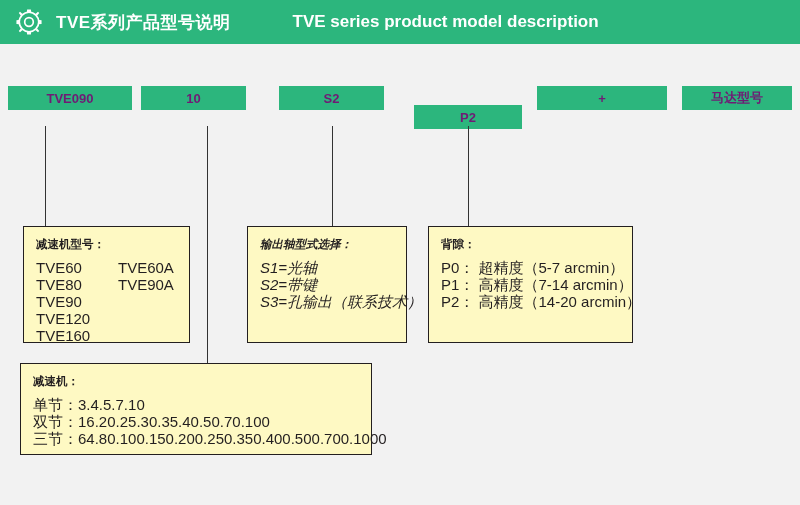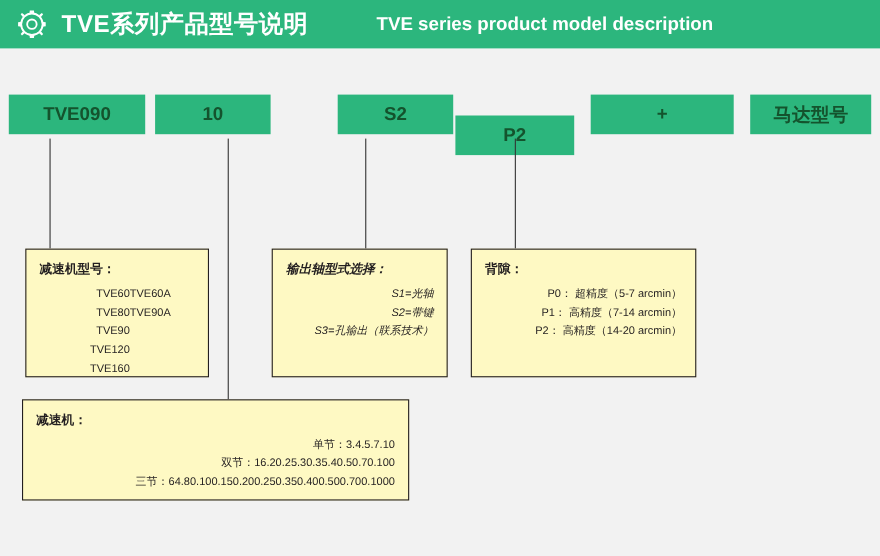--- a/index.html
+++ b/index.html
@@ -26,21 +26,21 @@
     align-items: center;
   }
   .header-icon {
     width: 30px; height: 30px;
     margin-left: 14px; margin-right: 12px;
     flex: 0 0 auto;
     display: flex; align-items: center; justify-content: center;
   }
   .header-title-cn {
     color: #ffffff;
-    font-size: 22px;
+    font-size: 17px;
     font-weight: bold;
     letter-spacing: 0.5px;
     white-space: nowrap;
   }
   .header-title-en {
     color: #ffffff;
     font-size: 17px;
     font-weight: bold;
     white-space: nowrap;
     margin-left: 62px;
@@ -50,27 +50,27 @@
   .body-panel {
     position: absolute;
     left: 0; top: 44px;
     width: 800px; height: 461px;
     background: #f2f2f2;
   }
 
   
   .code-box {
     position: absolute;
-    height: 36px;
+    height: 24px;
     background: #2cb67d;
     display: flex;
     align-items: center;
     justify-content: center;
-    color: #14532d;
-    font-size: 17px;
+    color: #701a75;
+    font-size: 13px;
     font-weight: bold;
     white-space: nowrap;
   }
 
   
   .vline {
     position: absolute;
     width: 1px;
     background: #333333;
   }
@@ -83,25 +83,24 @@
     padding: 10px 12px 10px 12px;
   }
   .desc-title {
     font-size: 11.5px;
     font-weight: bold;
     color: #231f20;
     margin-bottom: 7px;
     white-space: nowrap;
   }
   .desc-line {
-    font-size: 10px;
+    font-size: 15px;
     color: #231f20;
     line-height: 17px;
     white-space: nowrap;
-    text-align: right;
   }
   .two-col {
     display: flex;
   }
   .two-col .col-a { width: 82px; }
   .two-col .col-b { width: auto; }
 </style>
 </head>
 <body>
 
@@ -125,21 +124,21 @@
           <circle cx="16" cy="16" r="10.4"></circle>
         </g>
       </svg>
     </div>
     <div class="header-title-cn">TVE系列产品型号说明</div>
     <div class="header-title-en">TVE series product model description</div>
   </div>
 
   <div class="code-box" style="left:8px; top:86px; width:124px;">TVE090</div>
   <div class="code-box" style="left:141px; top:86px; width:105px;">10</div>
-  <div class="code-box" style="left:279px; top:86px; width:105px;margin-left:28px;">S2</div>
+  <div class="code-box" style="left:279px; top:86px; width:105px;">S2</div>
   <div class="code-box" style="left:414px; top:86px; width:108px;margin-top:19px;">P2</div>
   <div class="code-box" style="left:537px; top:86px; width:130px;">+</div>
   <div class="code-box" style="left:682px; top:86px; width:110px;">马达型号</div>
 
   <div class="vline" style="left:45px; top:126px; height:100px;"></div>
   <div class="vline" style="left:207px; top:126px; height:237px;"></div>
   <div class="vline" style="left:332px; top:126px; height:100px;"></div>
   <div class="vline" style="left:468px; top:126px; height:100px;"></div>
 
   <div class="desc-box" style="left:23px; top:226px; width:167px; height:117px;">

